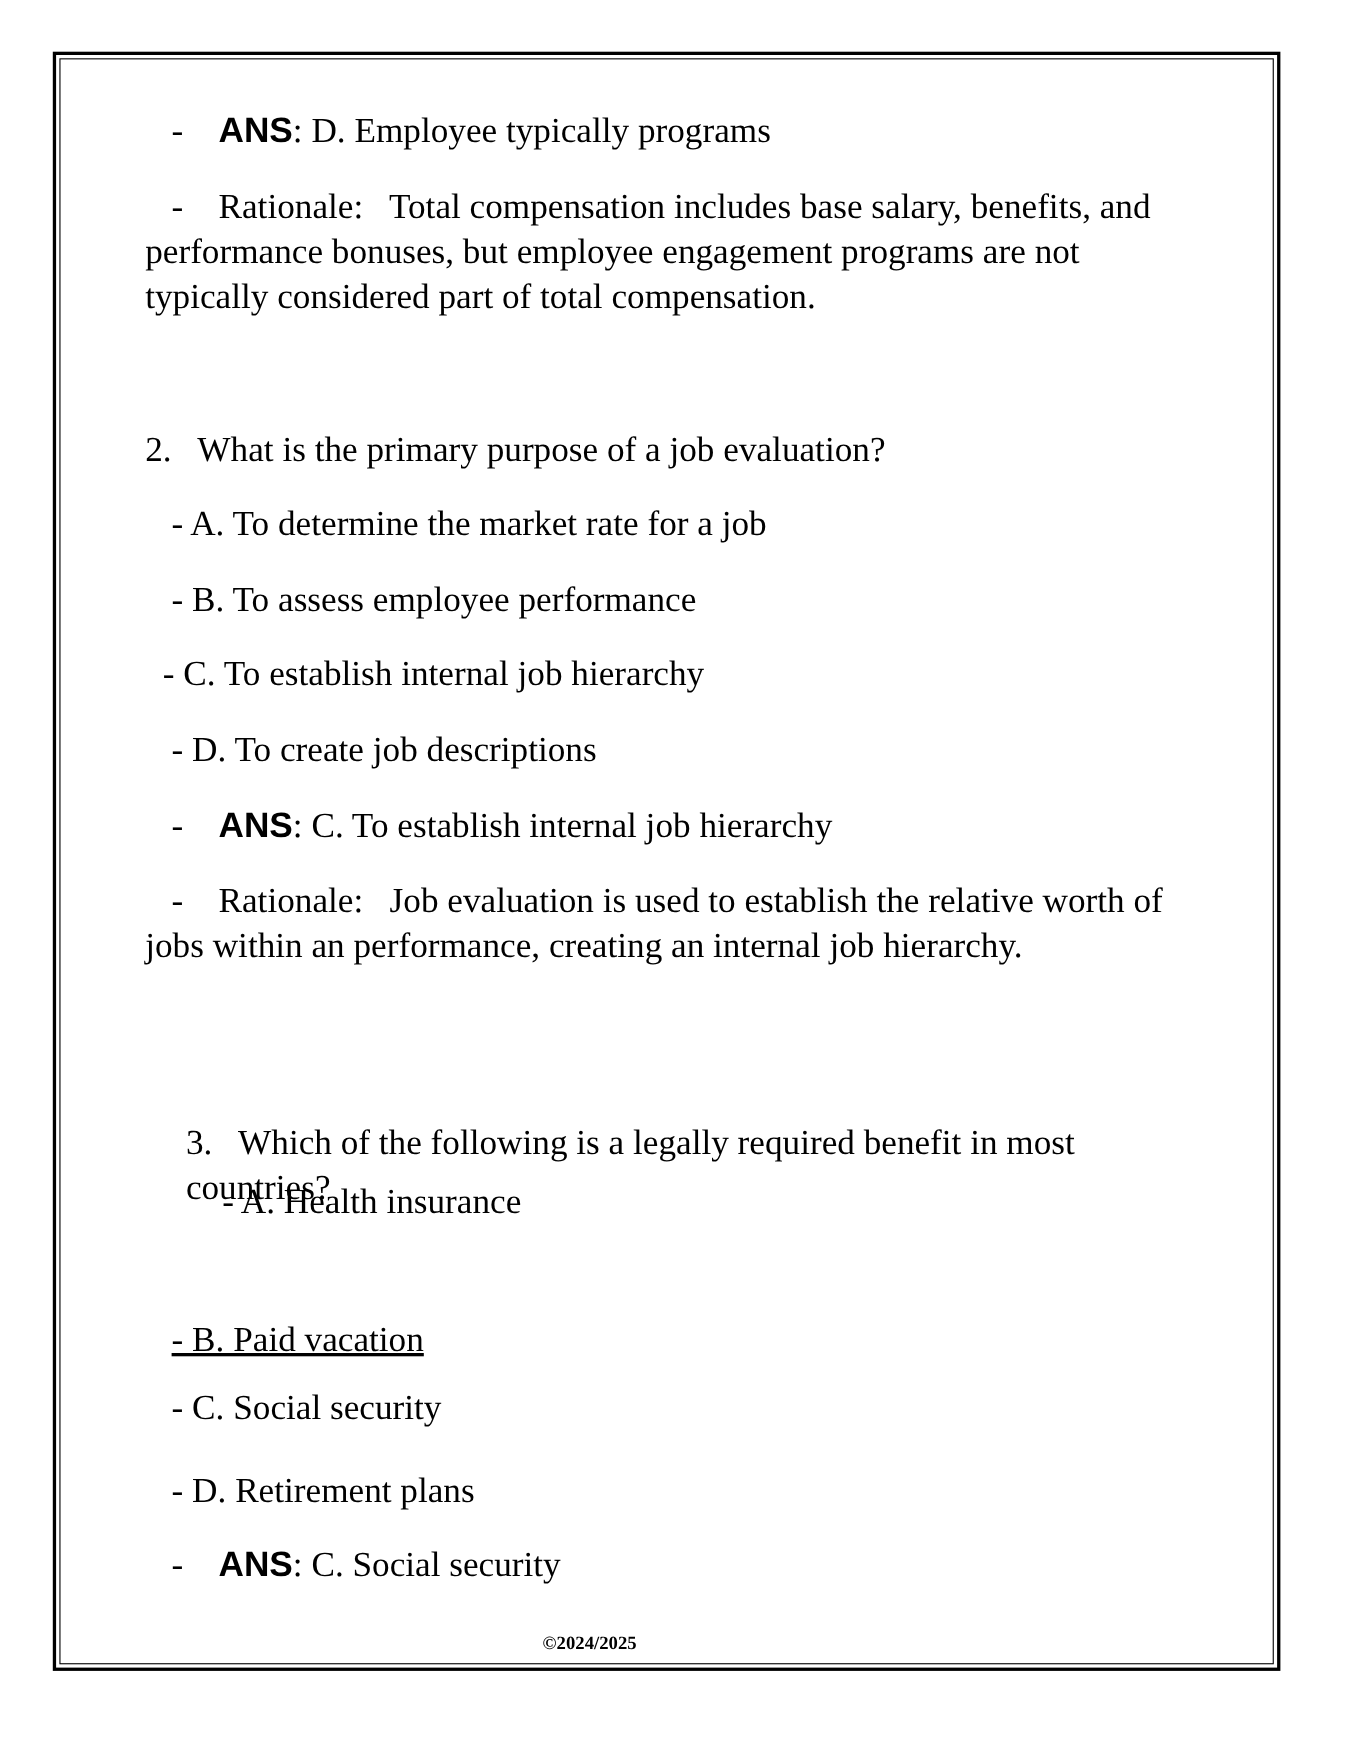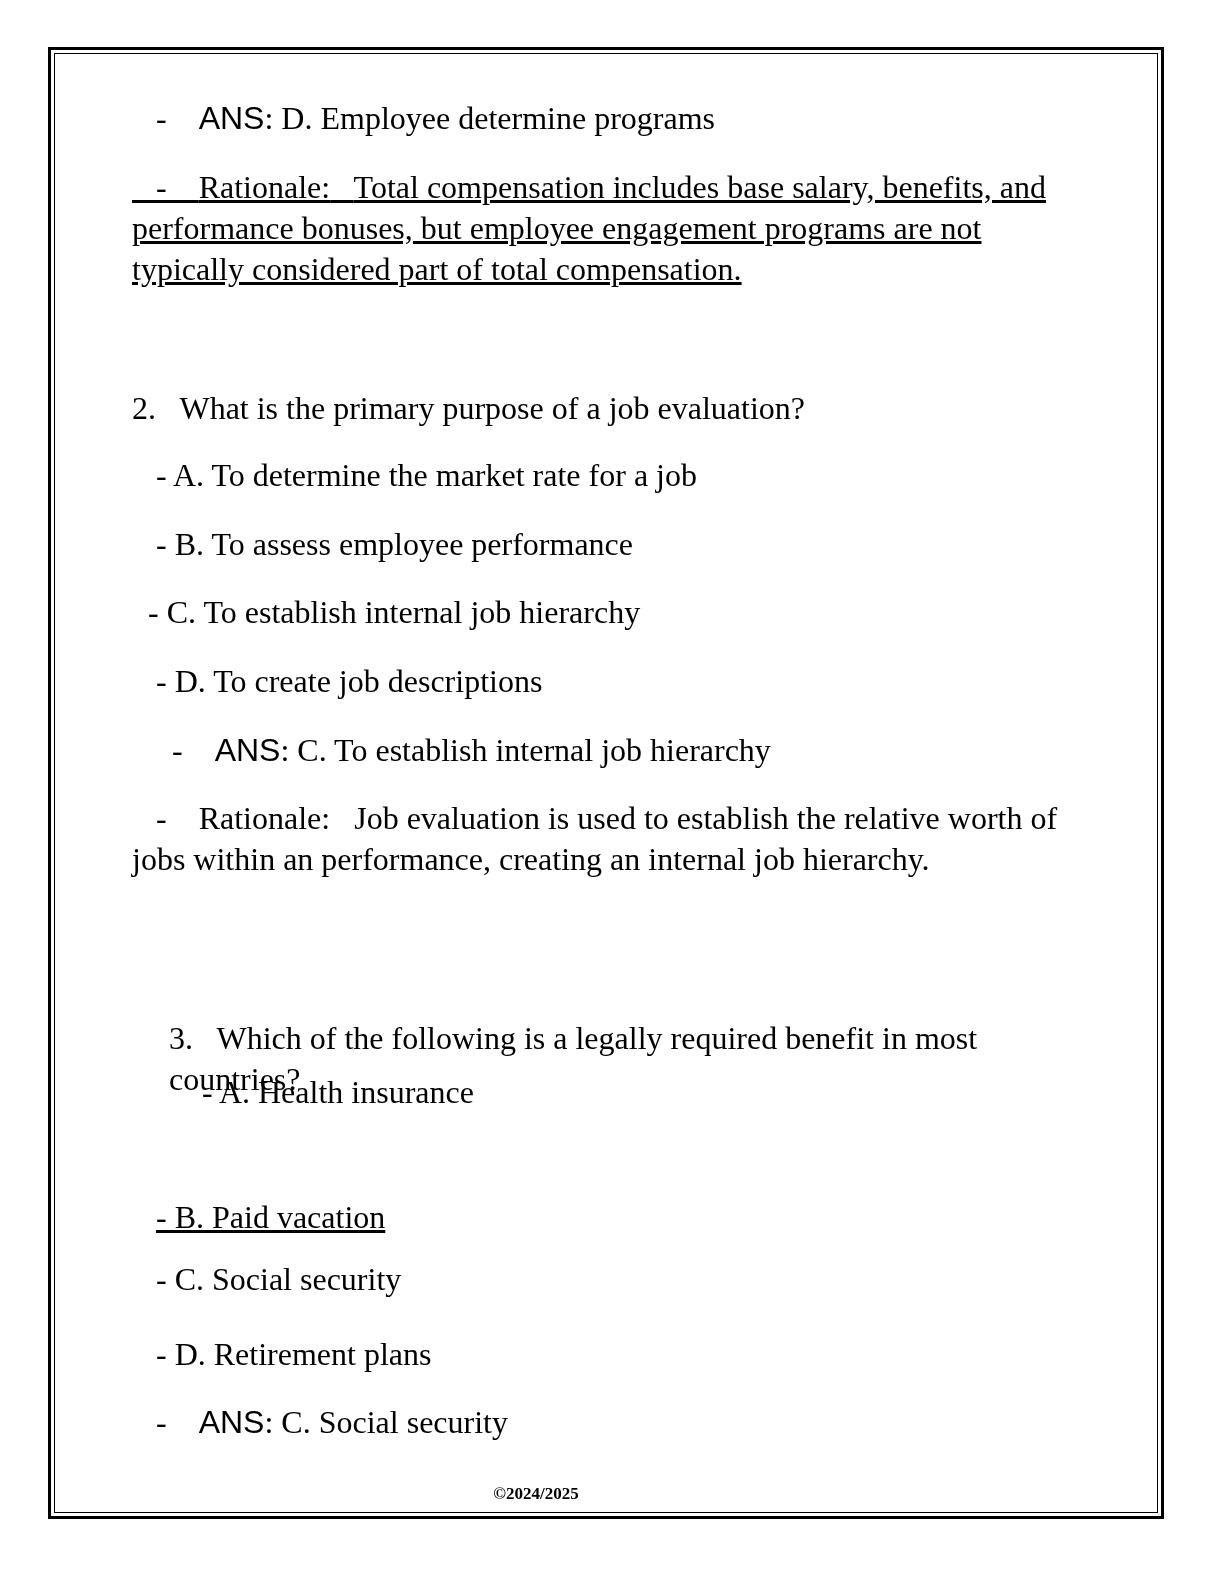--- a/index.html
+++ b/index.html
@@ -11,48 +11,48 @@
   .frame-inner {
     position: absolute; left: 3px; top: 3px; right: 3px; bottom: 3px;
     border: 1px solid #000;
   }
   .content {
     position: absolute; left: 132px; top: 0; width: 960px;
     font-family: "Liberation Serif", serif; font-size: 32px; color: #000;
     line-height: 41px;
   }
   .line { position: absolute; left: 0; white-space: pre; }
-  .ans-label { font-family: "Liberation Sans", sans-serif; font-weight: normal; margin-top: 16px; }
+  .ans-label { font-family: "Liberation Sans", sans-serif; font-weight: bold; margin-top: 16px; }
   .para { position: absolute; left: 0; width: 940px; white-space: normal; }
   .footer {
     position: absolute; left: 0; width: 1072px; top: 1484px; text-align: center;
     font-family: "Liberation Serif", serif; font-weight: bold; font-size: 17px; color: #000;
   }
 </style>
 </head>
 <body>
 
 <div class="frame">
   <div class="frame-inner"></div>
 </div>
 
 <div class="content">
 
-  <div class="line" style="top:98px; left:24px;"><span>-    </span><span class="ans-label">ANS</span><span>: D. Employee determine programs</span></div>
+  <div class="line" style="top:98px; left:24px;"><span>-    </span><span class="ans-label">ANS</span><span>: D. Employee typically programs</span></div>
 
-  <div class="para" style="top:167px;text-decoration:underline;"><span style="white-space:pre;">   -    </span><span>Rationale:</span><span style="white-space:pre;">   </span><span>Total compensation includes base salary, benefits, and performance bonuses, but employee engagement programs are not typically considered part of total compensation.</span></div>
+  <div class="para" style="top:167px;"><span style="white-space:pre;">   -    </span><span>Rationale:</span><span style="white-space:pre;">   </span><span>Total compensation includes base salary, benefits, and performance bonuses, but employee engagement programs are not typically considered part of total compensation.</span></div>
 
   <div class="line" style="top:388px;"><span>2.</span><span>   </span><span>What is the primary purpose of a job evaluation?</span></div>
 
   <div class="line" style="top:455px; left:24px;">- A. To determine the market rate for a job</div>
   <div class="line" style="top:524px; left:24px;">- B. To assess employee performance</div>
   <div class="line" style="top:592px; left:16px;">- C. To establish internal job hierarchy</div>
   <div class="line" style="top:661px; left:24px;text-align:center;">- D. To create job descriptions</div>
 
-  <div class="line" style="top:730px; left:40px;"><span>-    </span><span class="ans-label">ANS</span><span>: C. To establish internal job hierarchy</span></div>
+  <div class="line" style="top:730px; left:24px;"><span>-    </span><span class="ans-label">ANS</span><span>: C. To establish internal job hierarchy</span></div>
 
   <div class="para" style="top:798px;"><span style="white-space:pre;">   -    </span><span>Rationale:</span><span style="white-space:pre;">   </span><span>Job evaluation is used to establish the relative worth of jobs within an performance, creating an internal job hierarchy.</span></div>
 
   <div class="para" style="top:1018px;margin-left:37px;"><span>3.</span><span style="white-space:pre;">   </span><span>Which of the following is a legally required benefit in most countries?</span></div>
 
   <div class="line" style="top:1072px; left:24px;margin-left:46px;">- A. Health insurance</div>
   <div class="line" style="top:1197px; left:24px;text-decoration:underline;">- B. Paid vacation</div>
   <div class="line" style="top:1259px; left:24px;">- C. Social security</div>
   <div class="line" style="top:1334px; left:24px;">- D. Retirement plans</div>
 

